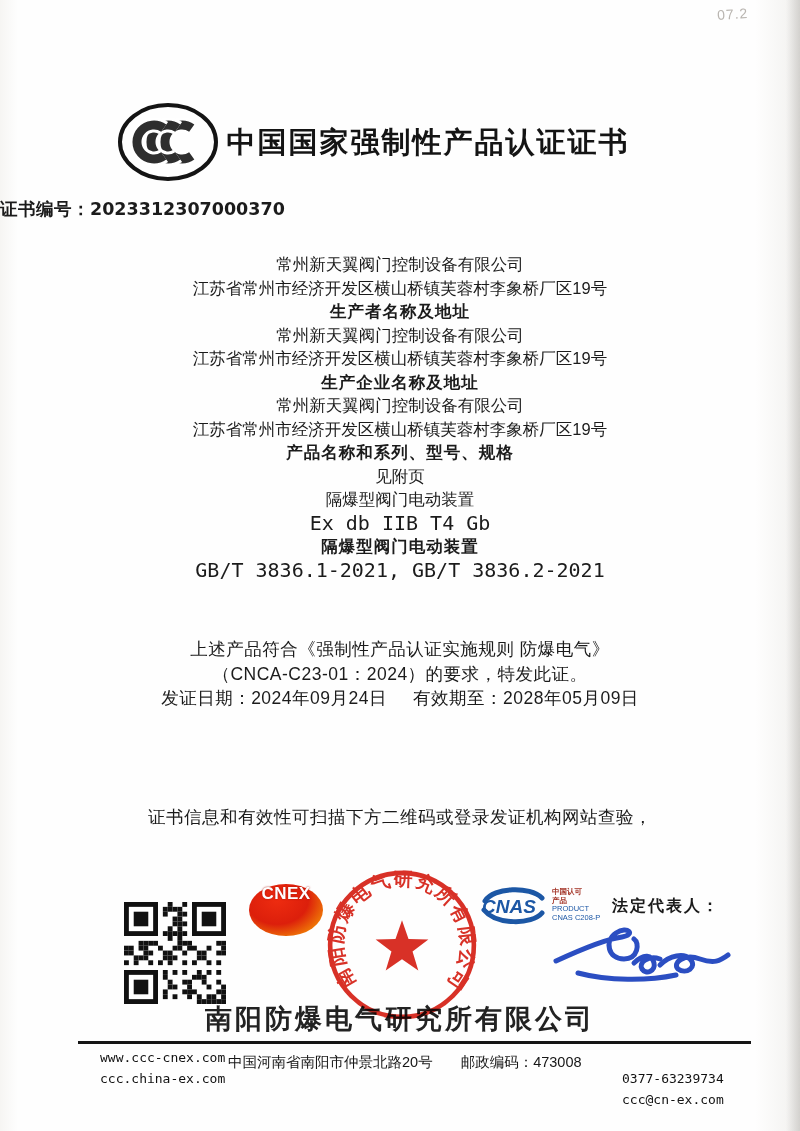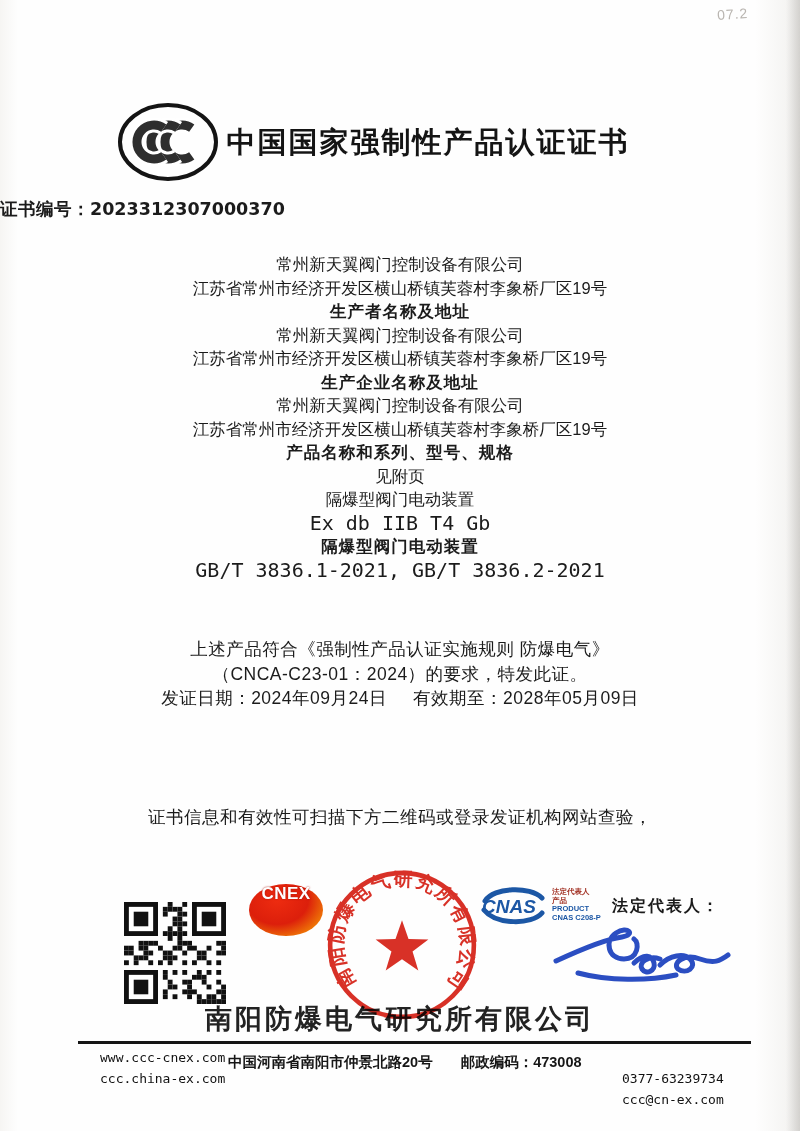--- a/index.html
+++ b/index.html
@@ -35,30 +35,30 @@
   .qr{position:absolute;left:124px;top:902px;}
   .cnex{position:absolute;left:249px;top:884px;width:74px;height:52px;border-radius:50%;
     background:radial-gradient(ellipse at 38% 30%,#ee2c10 0%,#dc1f0b 48%,#f07c06 80%,#f6ad08 100%);
     display:flex;align-items:flex-start;justify-content:center;}
   .cnex span{color:#fff;font-weight:700;font-size:17px;letter-spacing:.5px;
     text-shadow:0 0 2px #a81205;}
   .stamp{position:absolute;left:325px;top:868px;z-index:6;opacity:.95;mix-blend-mode:multiply;}
   .cnas{position:absolute;left:478px;top:884px;display:flex;gap:4px;}
   .cnas-side{display:flex;flex-direction:column;justify-content:center;line-height:8.5px;}
   .cnas-side .r{color:#a33326;font-size:7.5px;font-weight:700;}
-  .cnas-side .b{color:#1c57a5;font-size:7.5px;font-weight:700;}
+  .cnas-side .b{color:#1c57a5;font-size:7.5px;font-weight:400;}
   .legal-rep{position:absolute;left:612px;top:896px;font-size:16px;font-weight:700;
     letter-spacing:2px;}
   .signature{position:absolute;left:548px;top:903px;}
   .issuer{position:absolute;top:1001px;left:0;width:100%;text-align:center;
     font-size:27px;font-weight:600;letter-spacing:3px;color:#222;}
   .rule{position:absolute;top:1041px;left:78px;width:673px;height:3px;background:#151515;}
   .foot-left{position:absolute;left:100px;top:1047px;font-family:"DejaVu Sans Mono","Liberation Mono",monospace;
     font-size:13px;line-height:21px;color:#111;}
-  .foot-center{position:absolute;left:228px;top:1053px;font-size:14.5px;font-weight:700;
+  .foot-center{position:absolute;left:228px;top:1053px;font-size:14.5px;font-weight:400;
     color:#161616;display:flex;gap:28px;}
   .foot-right{position:absolute;left:622px;top:1068px;font-family:"DejaVu Sans Mono","Liberation Mono",monospace;
     font-size:13px;line-height:21px;color:#111;}
 </style>
 </head>
 <body>
 
 <div class="page">
   <div class="edge-shade"></div>
   <div class="corner-note">07.2</div>
@@ -252,21 +252,21 @@
     </svg>
   </div>
 
   <div class="cnas">
     <svg width="70" height="42" viewBox="0 0 70 42">
       <path d="M 7,17 C 16,3 52,2 64,14" fill="none" stroke="#1c57a5" stroke-width="5" stroke-linecap="round"></path>
       <path d="M 6,26 C 18,41 54,41 64,29" fill="none" stroke="#1c57a5" stroke-width="5" stroke-linecap="round"></path>
       <text x="4" y="29" font-size="19" font-weight="700" font-style="italic" fill="#1c57a5" font-family="'Liberation Sans','DejaVu Sans',sans-serif">CNAS</text>
     </svg>
     <div class="cnas-side">
-      <span class="r">法定代表人</span>
+      <span class="r">中国认可</span>
       <span class="r">产品</span>
       <span class="b">PRODUCT</span>
       <span class="b">CNAS C208-P</span>
     </div>
   </div>
 
   <div class="legal-rep">法定代表人：</div>
 
   <div class="signature">
     <svg width="190" height="92" viewBox="0 0 190 92">

